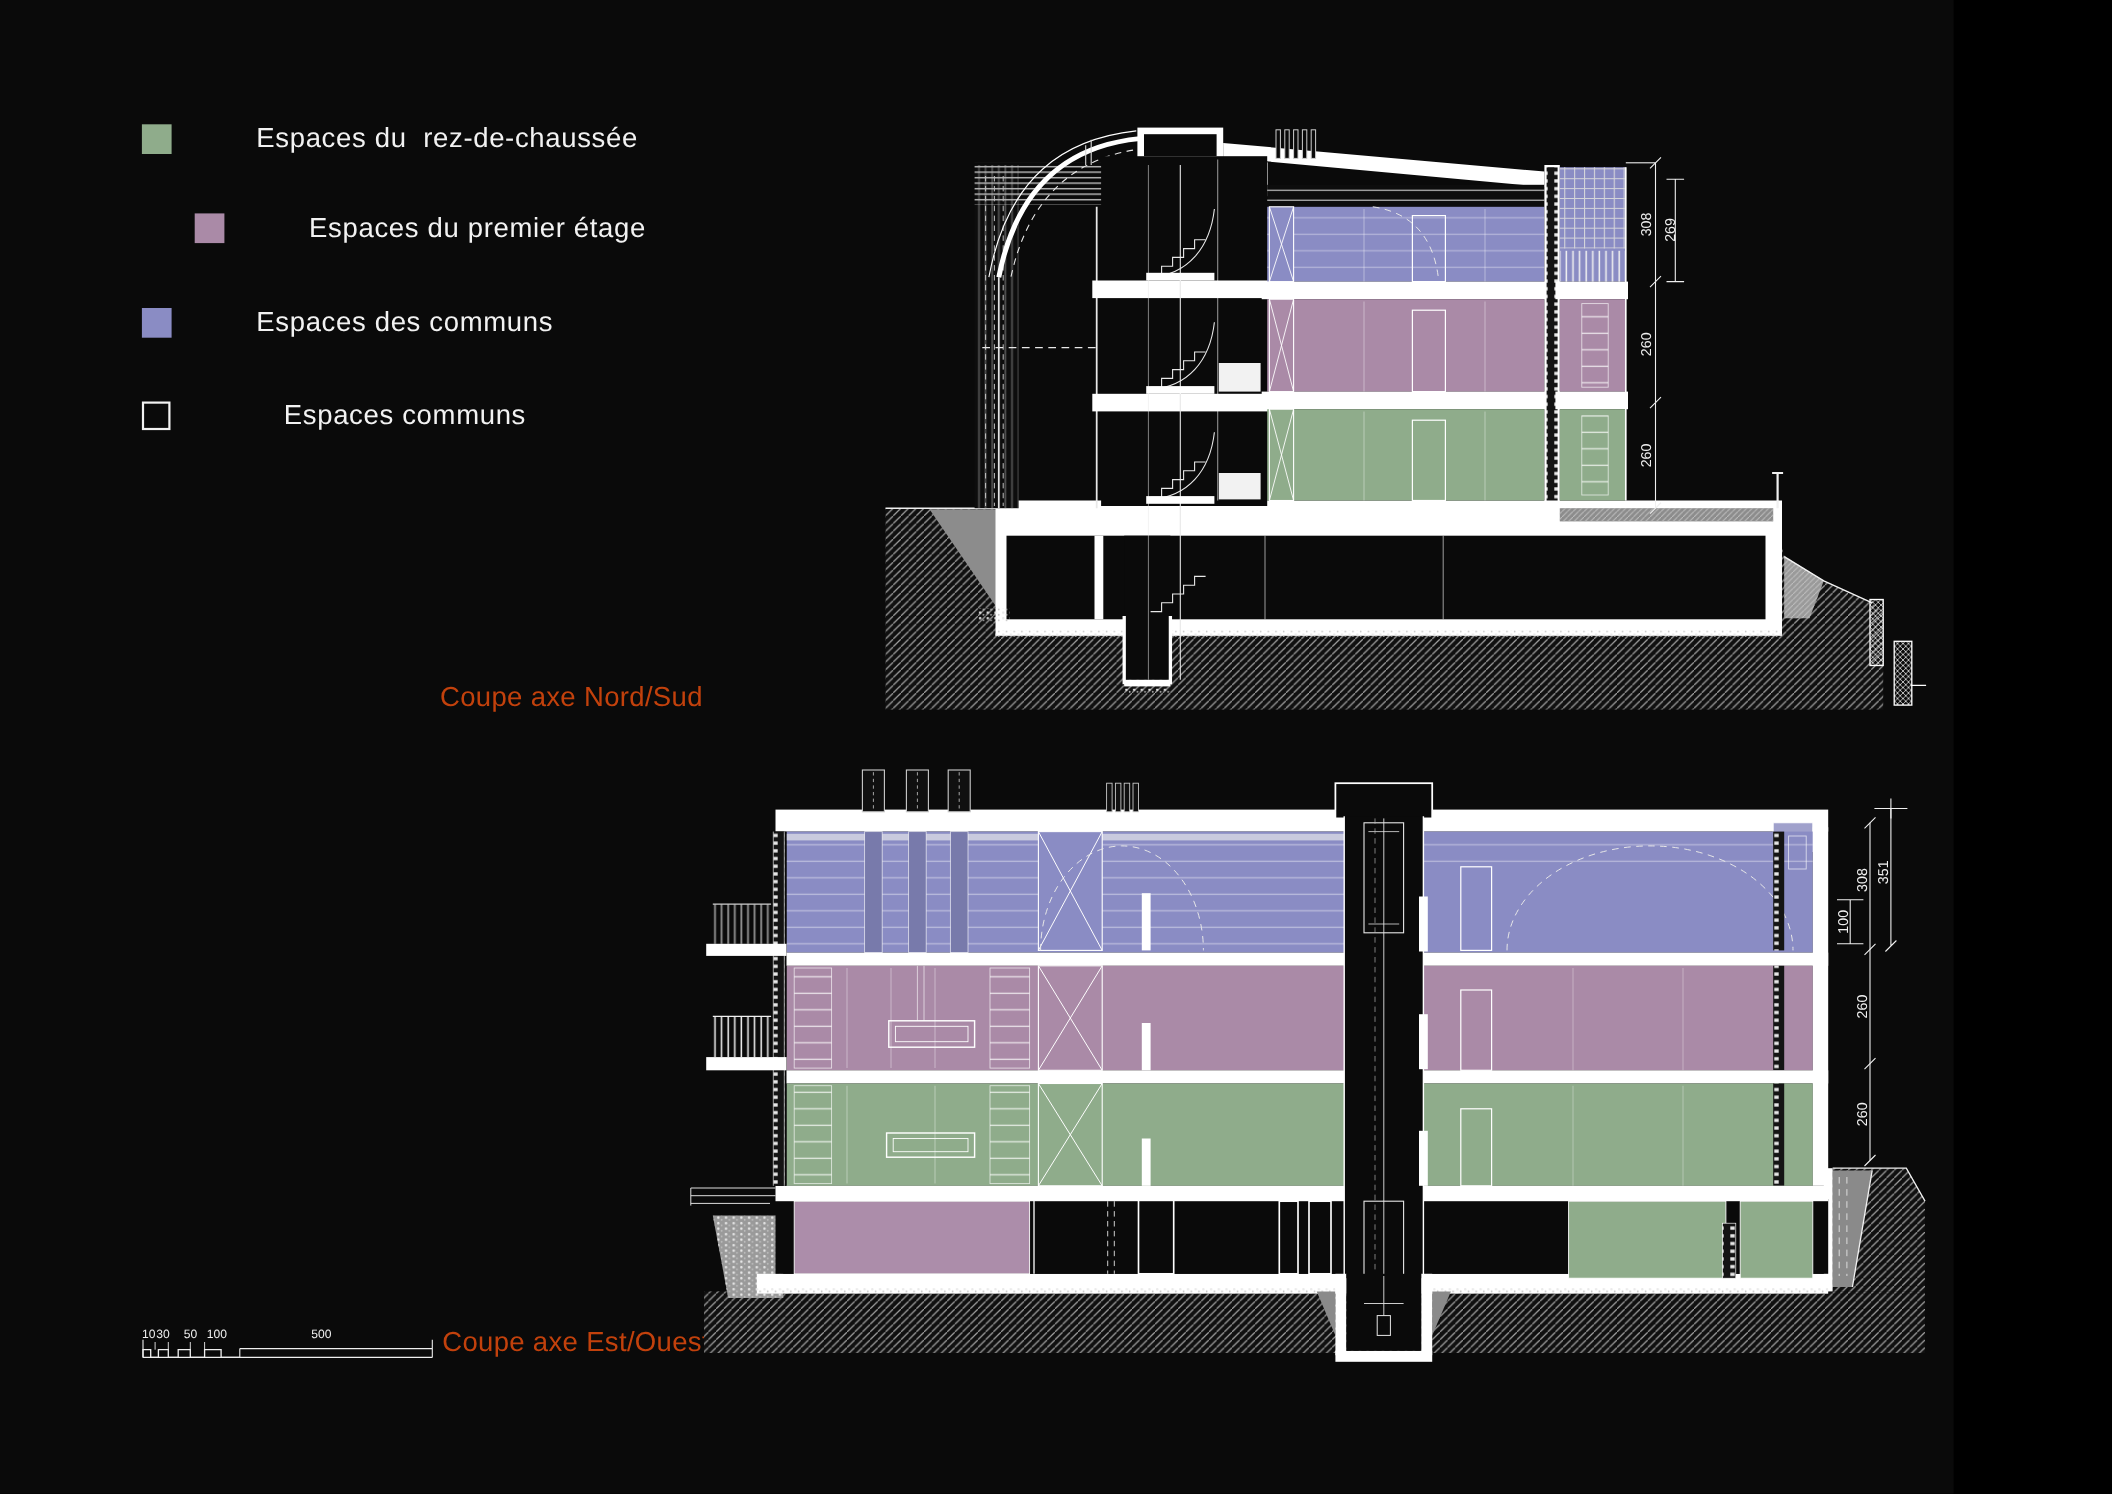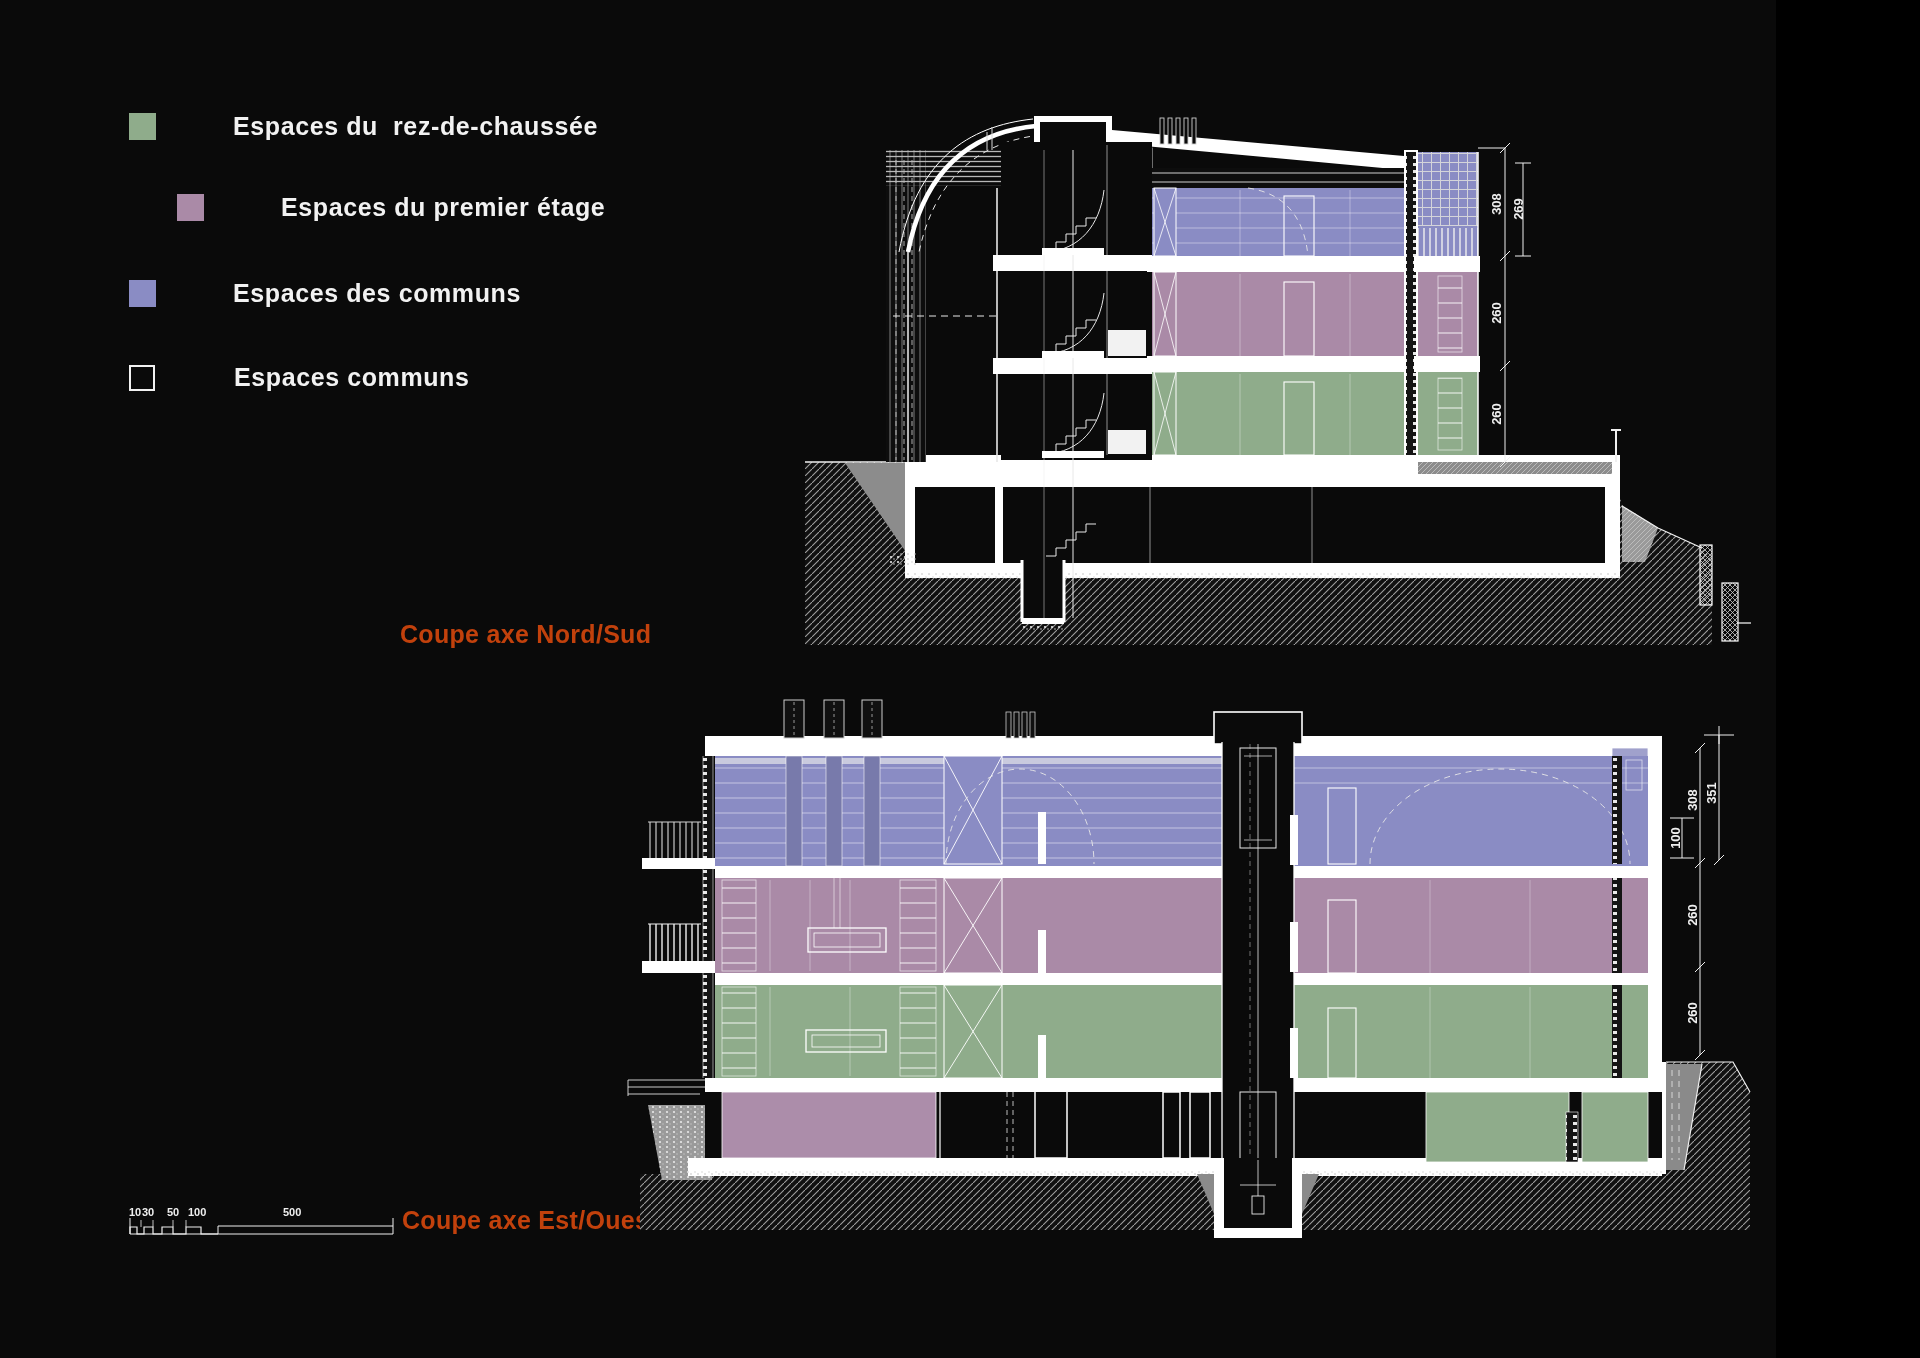--- a/index.html
+++ b/index.html
@@ -1,17 +1,17 @@
 <!DOCTYPE html>
 <html><head>
 <meta charset="utf-8">
 <style>
   html,body{margin:0;padding:0;background:#000;}
   #canvas{position:relative;width:1776px;height:1358px;background:#0a0a0a;overflow:hidden;
-          font-family:"Liberation Sans",sans-serif;font-weight:bold;}
+          font-family:"Liberation Sans",sans-serif;}
   svg{position:absolute;left:0;top:0;}
   .legend-row{position:absolute;left:129px;display:flex;align-items:center;}
   .legend-swatch{width:27px;height:27px;flex:0 0 27px;}
   .sw-green{background:#8FAC8B;}
   .sw-mauve{background:#AA8AA7;}
   .sw-blue{background:#8A8CC4;}
   .sw-outline{background:transparent;border:2.5px solid #f2f2f2;width:22px;height:22px;flex:0 0 22px;}
   .legend-label{color:#f2f2f2;font-size:25px;letter-spacing:.6px;margin-left:77px;white-space:pre;}
   .sec-title{position:absolute;color:#c2410c;font-size:25px;letter-spacing:.3px;}
   #title-ns{left:400px;top:620px;}
@@ -30,21 +30,21 @@
     <div class="legend-label">Espaces du  rez-de-chaussée</div>
   </div>
   <div class="legend-row" style="top:193px;margin-left:48px;">
     <div class="legend-swatch sw-mauve"></div>
     <div class="legend-label">Espaces du premier étage</div>
   </div>
   <div class="legend-row" style="top:279px;">
     <div class="legend-swatch sw-blue"></div>
     <div class="legend-label">Espaces des communs</div>
   </div>
-  <div class="legend-row" style="top:363px;">
+  <div class="legend-row" style="top:363px;gap:24px;">
     <div class="legend-swatch sw-outline"></div>
     <div class="legend-label" style="margin-left:79px;">Espaces communs</div>
   </div>
 
   <div id="title-ns" class="sec-title">Coupe axe Nord/Sud</div>
   <div id="title-eo" class="sec-title">Coupe axe Est/Ouest</div>
 
   <svg width="1920" height="1358" viewBox="0 0 1920 1358">
     <defs>
       <pattern id="hatch" width="7" height="7" patternUnits="userSpaceOnUse">

